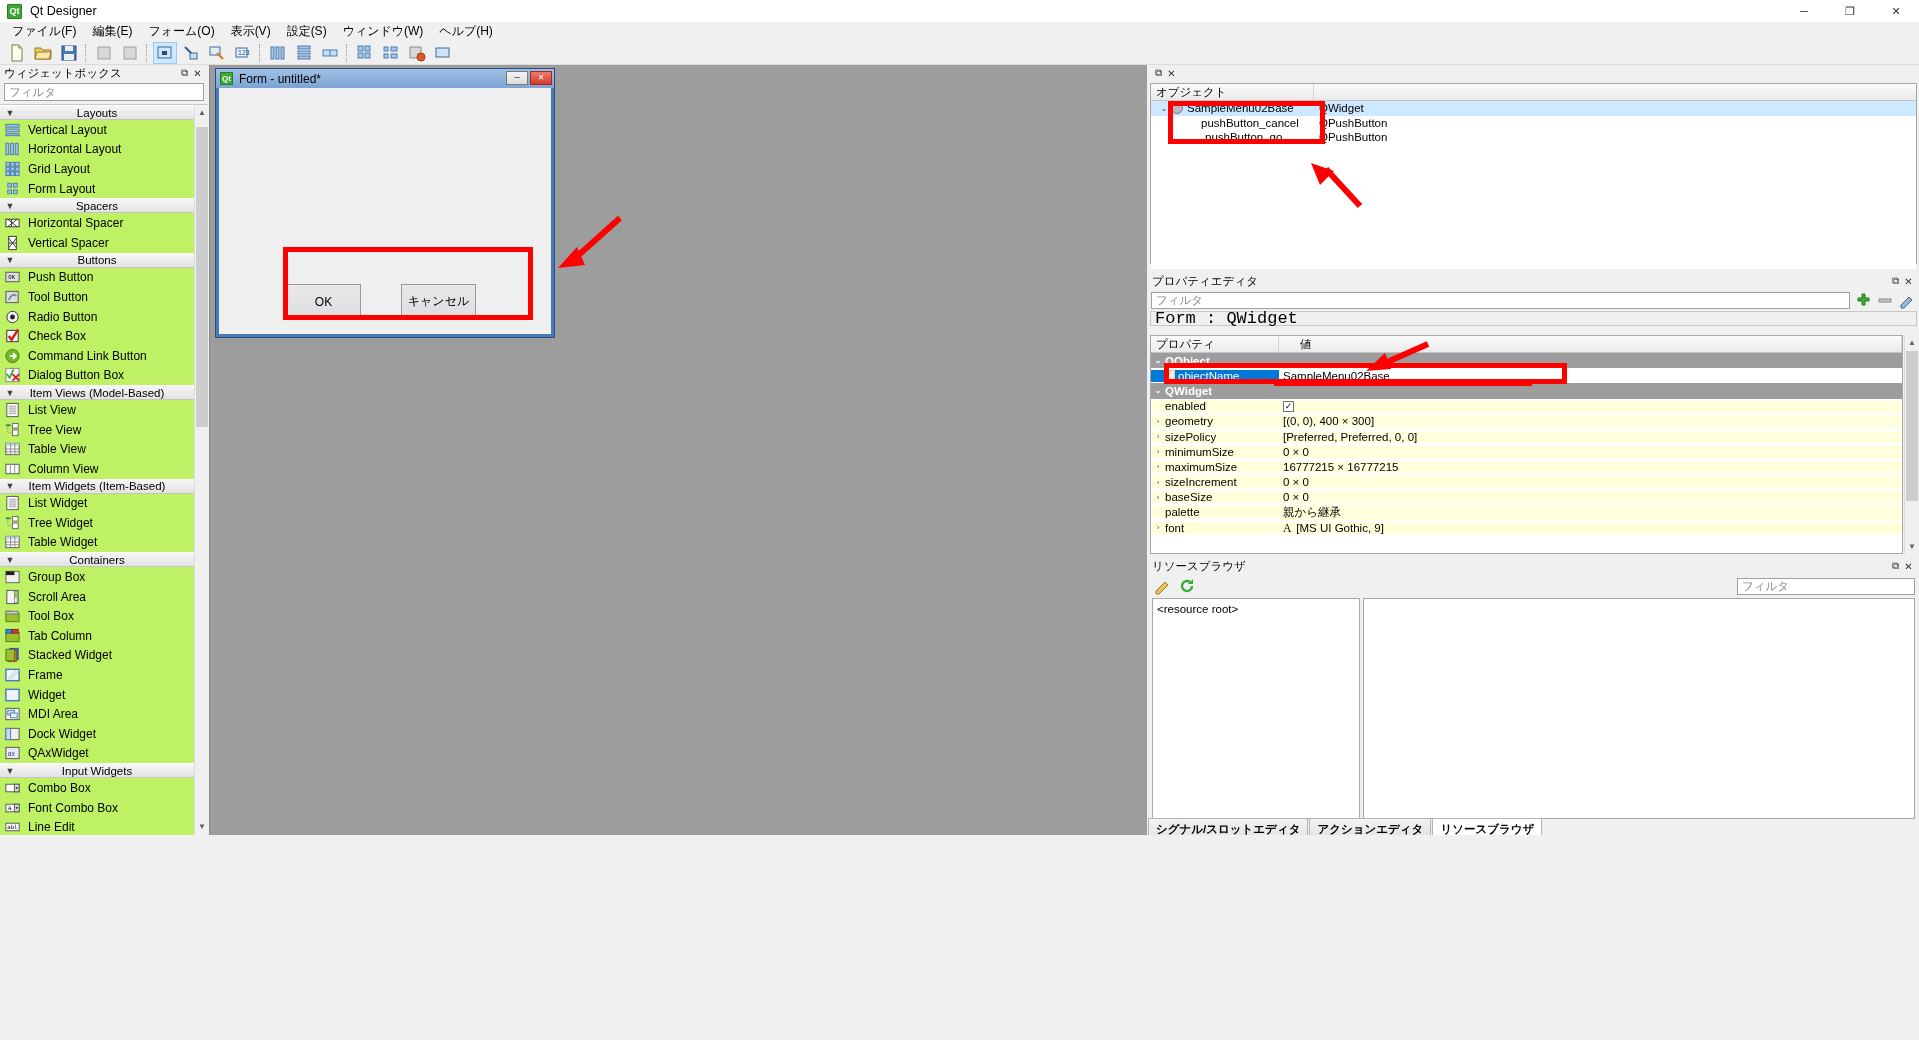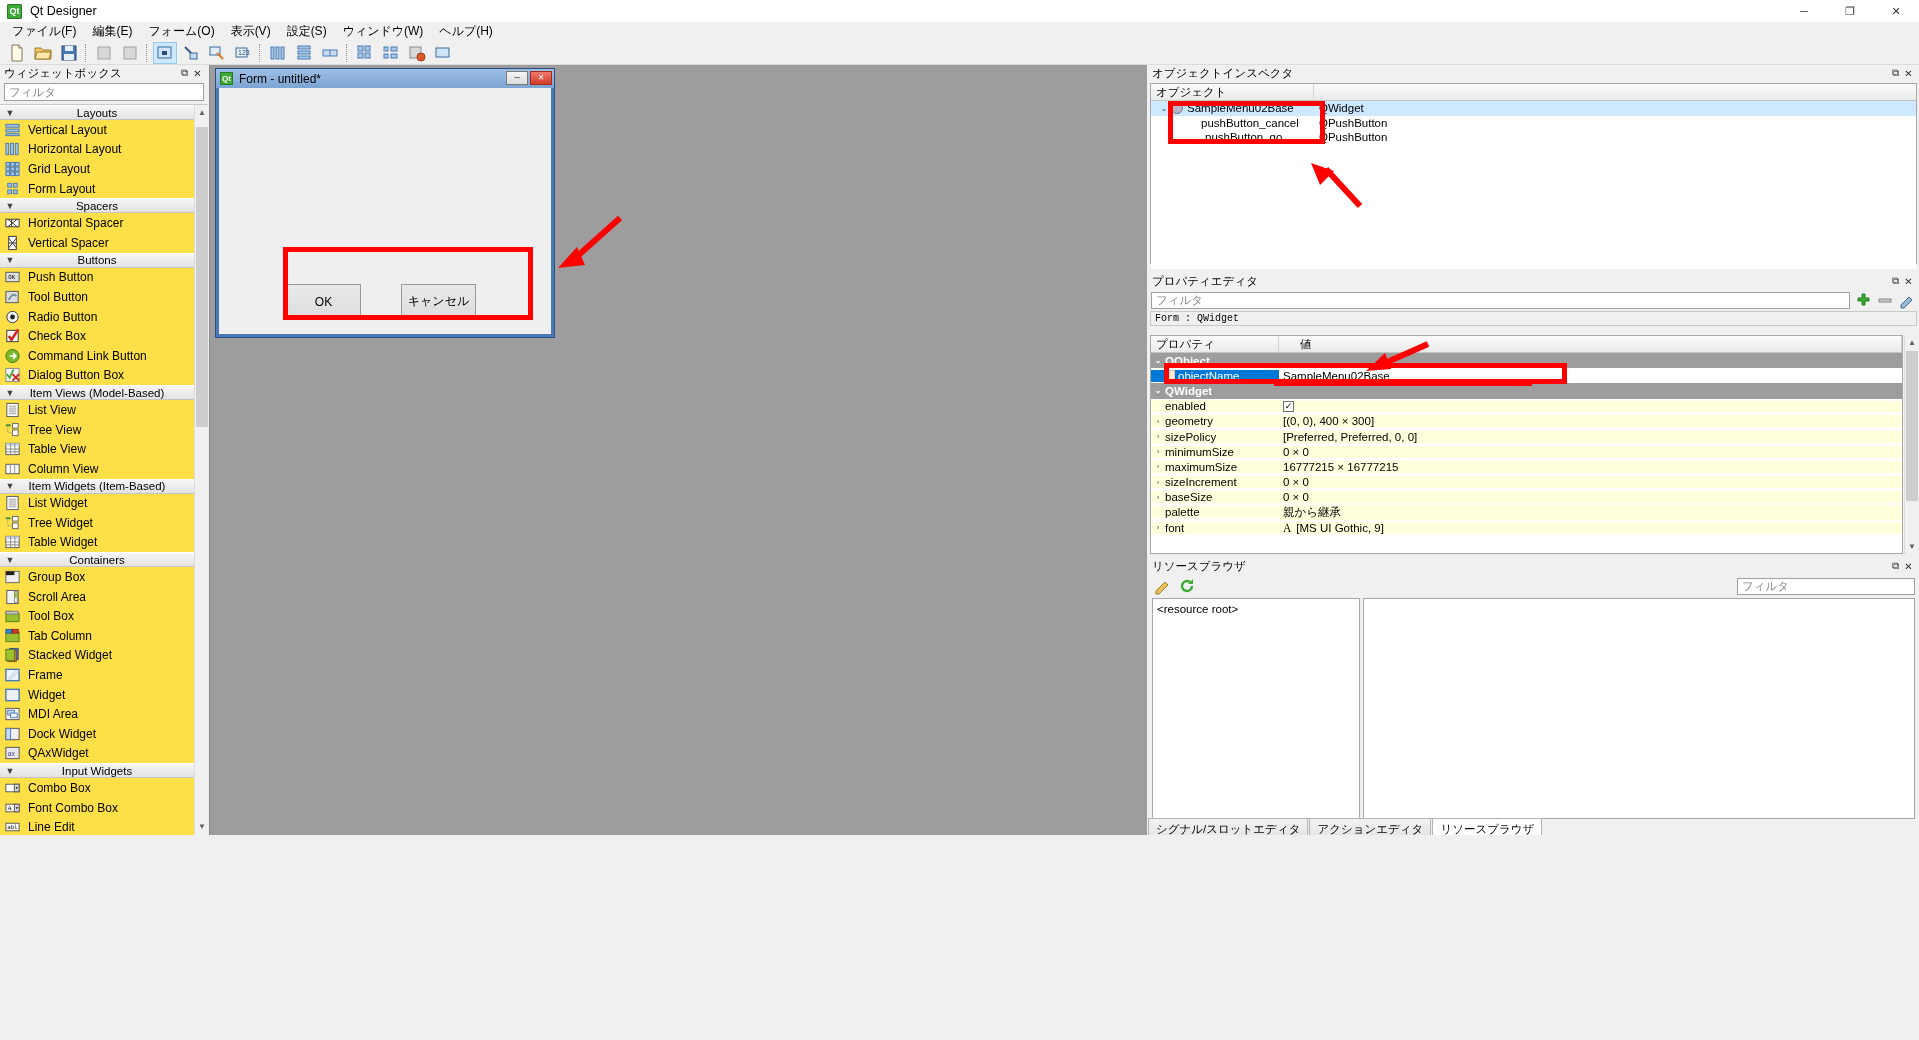--- a/index.html
+++ b/index.html
@@ -71,21 +71,21 @@
   .wb-scroll { position: absolute; left: 0; top: 0; width: 194px; }
   .cat {
     height: 15px; background: linear-gradient(#f6f6f6,#e3e3e3);
     border-top: 1px solid #fff; border-bottom: 1px solid #c4c4c4;
     display: flex; align-items: center; font-size: 11.5px; color: #000;
   }
   .cat .chev { width: 20px; text-align: center; font-size: 9px; color: #444; }
   .cat .cname { flex: 1; text-align: center; padding-right: 20px; }
   .wrow {
     height: 19.6px; display: flex; align-items: center; font-size: 12px; color: #000;
-    padding-left: 4px; background: #fde047;
+    padding-left: 4px; background: #bef264;
   }
   .wicon {
     width: 17px; height: 15px; margin-right: 7px; flex: 0 0 17px;
     display: flex; align-items: center; justify-content: center;
   }
   .wb-vscroll {
     position: absolute; right: 0; top: 0; width: 14px; height: 100%;
     background: #f0f0f0; border-left: 1px solid #dcdcdc;
   }
   .wb-vscroll .thumb {
@@ -164,21 +164,21 @@
   }
 
   .pe-filterrow { display: flex; align-items: center; padding: 2px 3px; gap: 3px; }
   .pe-filter {
     flex: 1; height: 17px; background: #fff; border: 1px solid #a0a0a0;
     font-size: 11.5px; color: #8a8a8a; display: flex; align-items: center; padding: 0 4px;
   }
   .pe-iconbtn { width: 19px; height: 18px; display: flex; align-items: center; justify-content: center; }
   .pe-objline {
     height: 15px; background: #f0f0f0; border: 1px solid #c8c8c8;
-    font-size: 10px; display: flex; align-items: center; padding-left: 4px;
+    font-size: 17px; display: flex; align-items: center; padding-left: 4px;
     font-family: "Liberation Mono", monospace;
   }
   .prow { height: 15.2px; display: flex; font-size: 11.5px; align-items: center; }
   .prow .pn { width: 128px; display: flex; align-items: center; }
   .prow .pv { flex: 1; padding-left: 4px; display: flex; align-items: center; }
   .prow.grp { background: #9d9d9d; color: #fff; font-weight: bold; }
   .prow.grp .pn { padding-left: 0; }
   .prow.sel .pn { background: #0078d7; color: #fff; }
   .prow.yel .pn, .prow.yel .pv { background: #ffffdc; }
   .prow .exp { width: 14px; text-align: center; font-size: 8px; color: #555; }
@@ -192,21 +192,21 @@
   .rb-split { display: flex; height: 225px; padding: 0 4px 4px 4px; gap: 3px; }
   .rb-left { width: 208px; background: #fff; border: 1px solid #a8a8a8; padding: 4px; font-size: 11.5px; }
   .rb-right { flex: 1; background: #fff; border: 1px solid #a8a8a8; }
   .rb-filter {
     width: 178px; height: 17px; background: #fff; border: 1px solid #a0a0a0;
     font-size: 11.5px; color: #8a8a8a; display: flex; align-items: center; padding: 0 4px;
   }
   .tabs { position: absolute; left: 1148px; top: 818px; display: flex; font-size: 11.5px; }
   .tab {
     padding: 3px 7px; background: linear-gradient(#f2f2f2,#e2e2e2);
-    border: 1px solid #b4b4b4; border-bottom: none; margin-right: 1px; color: #000;
+    border: 1px solid #b4b4b4; border-bottom: none; margin-right: 1px; color: #000; font-weight: bold;
   }
   .tab.active { background: #fff; }
   .bottombar {
     position: absolute; left: 0; top: 835px; width: 1919px; height: 205px; background: #f0f0f0;
   }
 </style>
 </head>
 <body>
 
 <div id="app">
@@ -731,21 +731,20 @@
     <div class="annot-box" style="left:73px; top:182px; width:250px; height:73px;"></div>
 
     <svg class="annot-arrow" style="left:345px; top:150px; width:70px; height:55px;" viewBox="0 0 70 55">
       <path d="M65 3 L18 45" stroke="#ff0000" stroke-width="6" fill="none"></path>
       <path d="M3 53 L22 32 L30 50 Z" fill="#ff0000"></path>
     </svg>
   </div>
 
   <div class="rdock oi">
     <div class="dock-title">
-      <div class="t">オブジェクトインスペクタ</div>
       <div class="dk">⧉</div>
       <div class="dk">✕</div>
     </div>
     <div style="position:absolute; left:2px; top:18px; right:2px; bottom:8px; background:#fff; border:1px solid #a8a8a8;">
       <div class="tree-head">
         <div class="c" style="width:163px;">オブジェクト</div>
       </div>
       <div class="tree-body" id="oi-body" style="height:168px;">
           <div class="trow sel">
             <div class="tcell1" style="padding-left:6px;">

